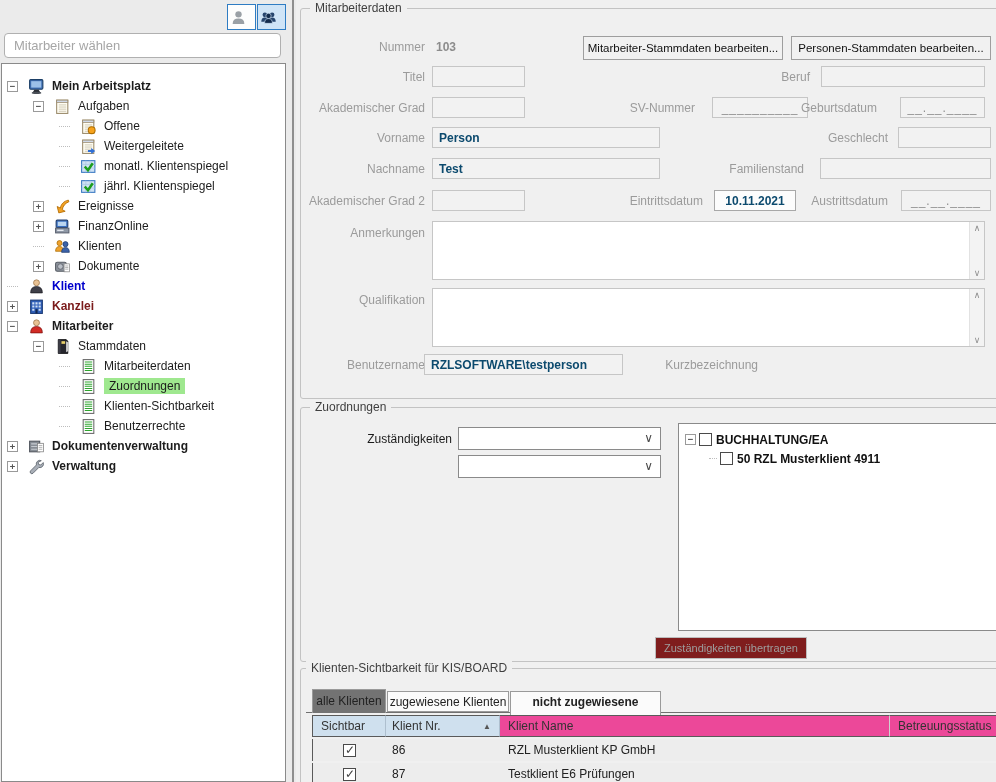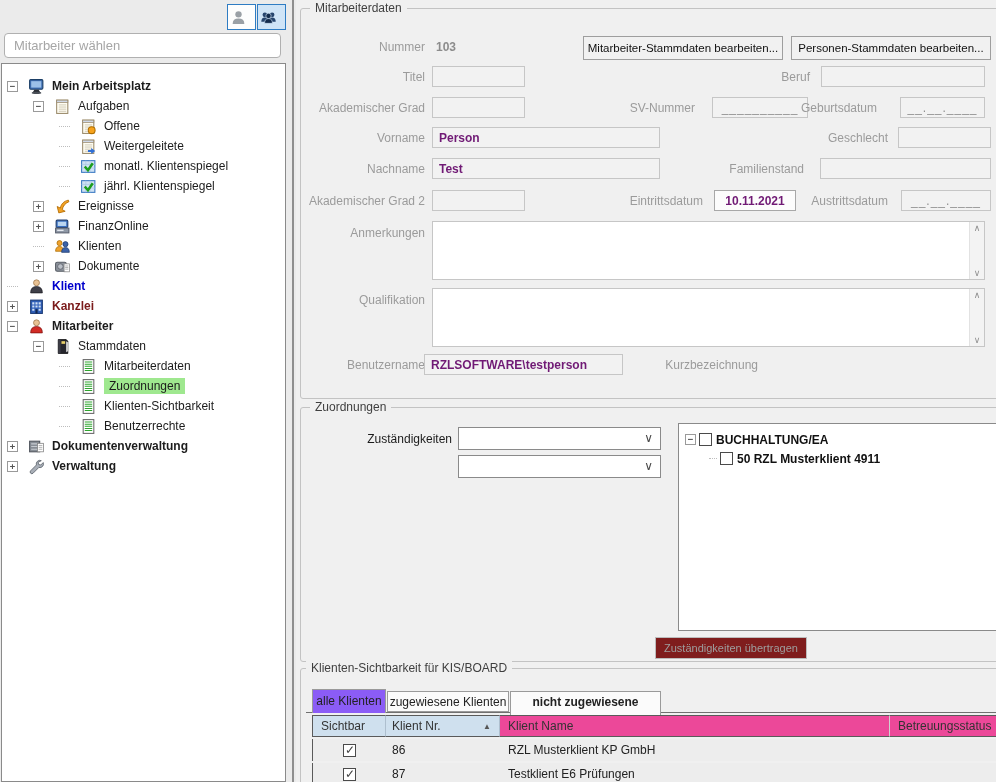--- a/index.html
+++ b/index.html
@@ -26,21 +26,21 @@
   .sel-green { background:#9fe88f; padding:1px 5px; }
 
   .splitter { position:absolute; left:287px; top:0; width:9px; height:782px; background:#ebebeb; }
   .splitter::after { content:""; position:absolute; left:5px; top:0; width:2px; height:782px; background:#8f8f8f; }
 
   
   .main { position:absolute; left:296px; top:0; width:700px; height:782px; background:#f0f0f0; }
   .gbox { position:absolute; border:1px solid #c3c3c3; border-radius:3px; }
   .legend { position:absolute; background:#f0f0f0; padding:0 5px; color:#3f3f3f; font-size:12px; z-index:2; }
   .lbl { position:absolute; color:#9b9b9b; font-size:12px; text-align:right; }
-  .fld { position:absolute; height:21px; background:#f2f2f2; border:1px solid #c6c6c6; font-size:12px; font-weight:bold; color:#701a75; padding:3px 6px; white-space:nowrap; overflow:hidden; }
+  .fld { position:absolute; height:21px; background:#f2f2f2; border:1px solid #c6c6c6; font-size:12px; font-weight:bold; color:#0c4a6e; padding:3px 6px; white-space:nowrap; overflow:hidden; }
   .fld.empty { font-weight:normal; }
   .fld.mask { font-weight:normal; color:#8f8f8f; text-align:center; letter-spacing:1px; padding:3px 2px; }
   .fld.date-set { background:#fcfcfc; border-color:#a8a8a8; text-align:center; }
   .ta { position:absolute; background:#fff; border:1px solid #c6c6c6; }
   .ta .sb { position:absolute; right:0; top:0; bottom:0; width:15px; background:#f3f3f3; border-left:1px solid #e2e2e2; }
   .ta .sb::before { content:"∧"; position:absolute; top:1px; left:0; width:14px; text-align:center; font-size:9px; color:#8f8f8f; }
   .ta .sb::after { content:"∨"; position:absolute; bottom:1px; left:0; width:14px; text-align:center; font-size:9px; color:#8f8f8f; }
   .btn { position:absolute; height:24px; background:#f1f1f1; border:1px solid #9e9e9e; font-size:11.5px; color:#111; text-align:center; line-height:22px; cursor:default; font-family:"Liberation Sans",sans-serif; }
   .btn.disabled { background:#7f1d1d; border-color:#bcbcbc; color:#9e9e9e; }
   .static-val { position:absolute; font-size:12px; font-weight:bold; color:#8c8c8c; }
@@ -50,21 +50,21 @@
 
   .ztree { position:absolute; left:382px; top:423px; width:334px; height:208px; background:#fff; border:1px solid #8a8a8a; padding-top:6px; }
   .zrow { display:flex; align-items:center; height:19px; }
   .cb { width:13px; height:13px; flex:none; border:1px solid #4a4a4a; background:#fff; margin-right:4px; position:relative; }
   .cb.checked::after { content:"✓"; position:absolute; left:1px; top:-2px; font-size:12px; color:#444; }
   .zlabel { font-weight:bold; font-size:12px; color:#111; }
 
   
   .tabline { position:absolute; left:10px; top:712px; width:690px; height:1px; background:#707070; }
   .tab { position:absolute; border:1px solid #9a9a9a; text-align:center; font-size:12px; color:#222; background:#fbfbfb; }
-  .tab.active { background:#8b5cf6; border-bottom:none; z-index:3; }
+  .tab.active { background:#737373; border-bottom:none; z-index:3; }
   .thead { position:absolute; height:22px; font-size:12px; color:#333; display:flex; align-items:center; border-top:1px solid #5a5a5a; border-bottom:1px solid #5a5a5a; }
   .thead.blue { background:#cfe0ee; border-right:1px solid #aebfce; }
   .thead.white { background:#ec4899; border-right:1px solid #d0d0d0; }
   .trow-cell { position:absolute; height:22px; background:#ededed; display:flex; align-items:center; font-size:12px; color:#222; }
   .sortglyph { margin-left:auto; margin-right:8px; font-size:8px; color:#555; }
 </style>
 </head>
 <body>
 
 <svg width="0" height="0" style="position:absolute">

